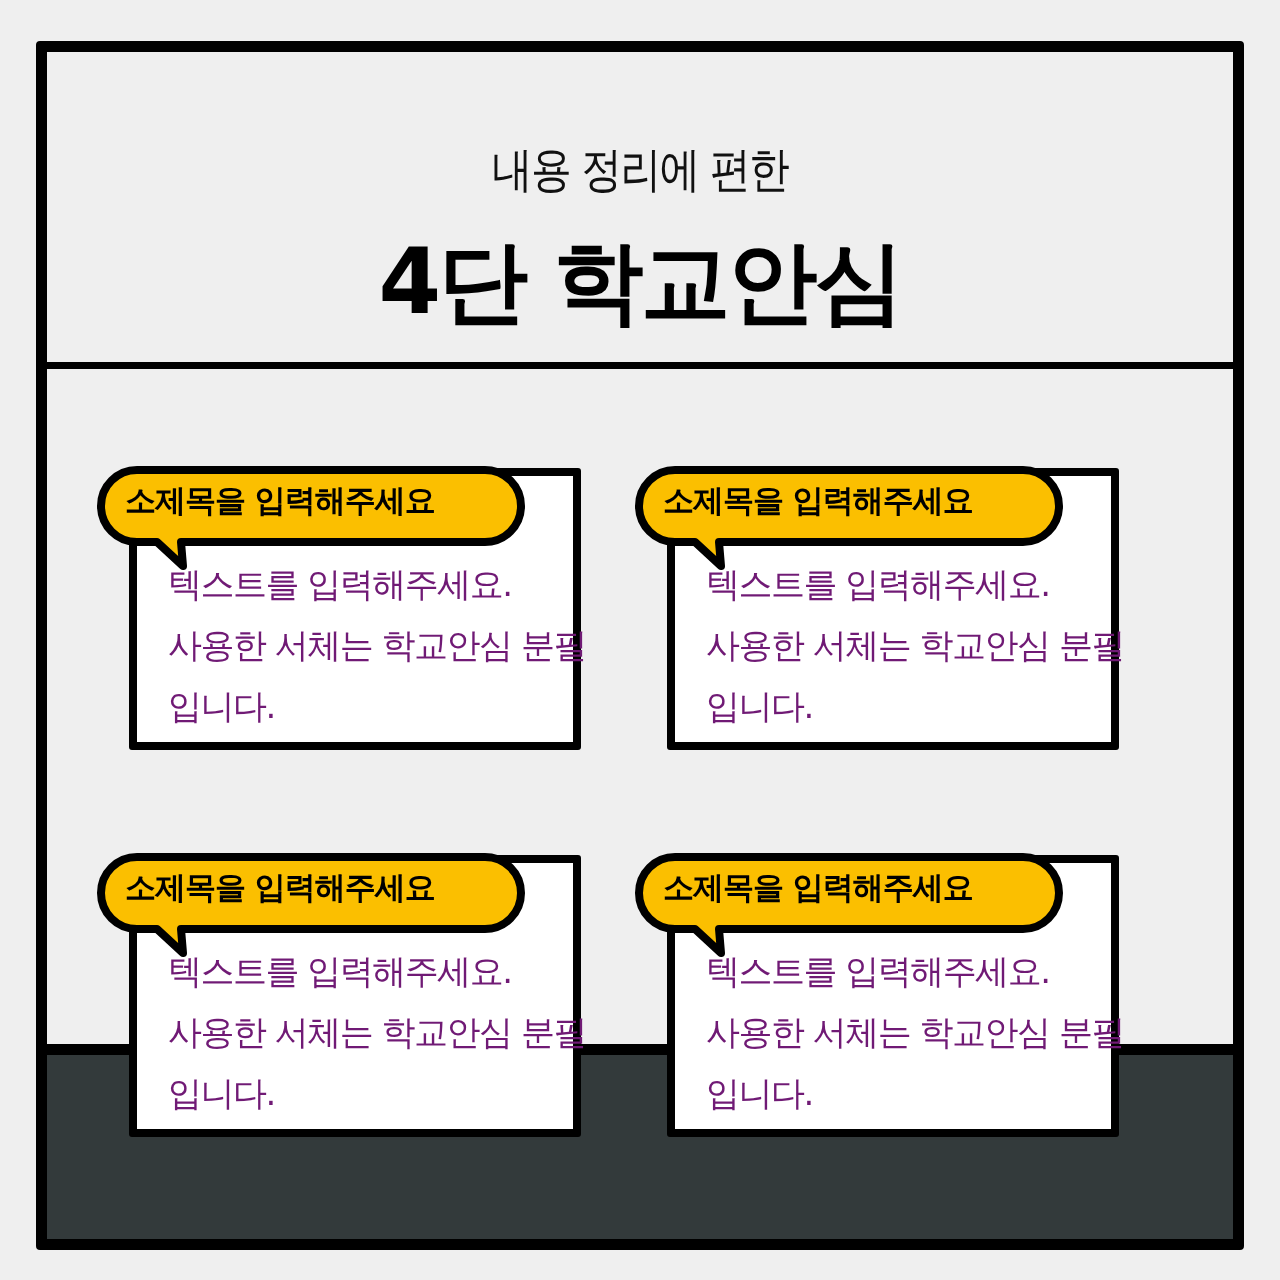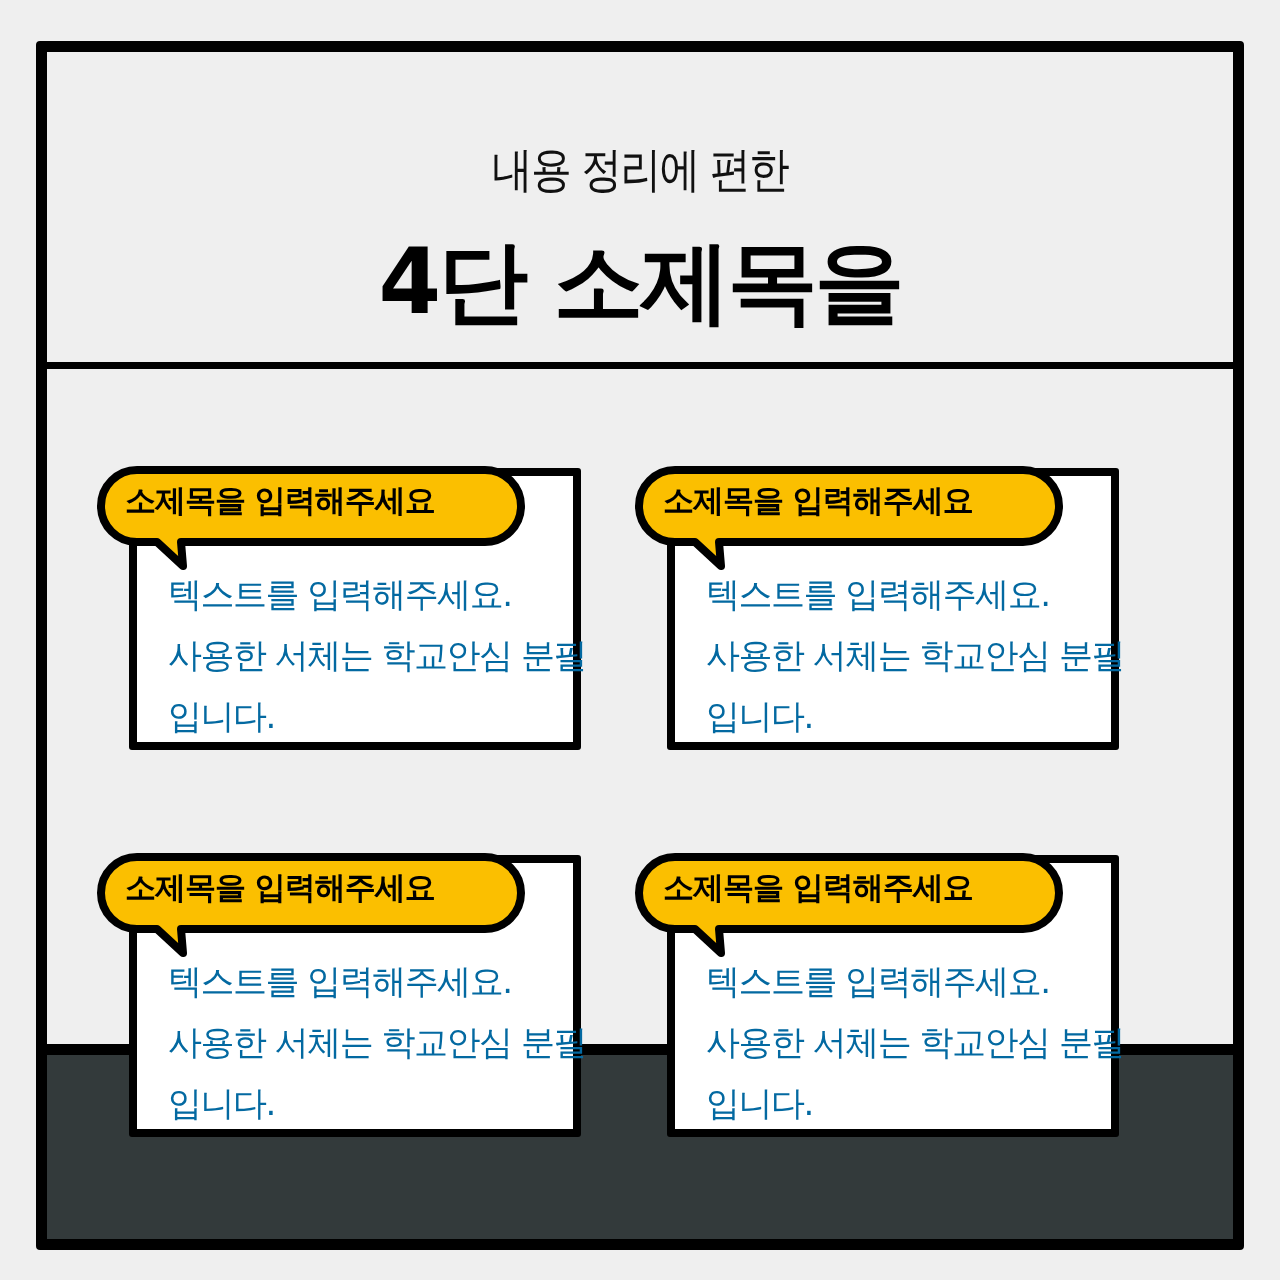--- a/index.html
+++ b/index.html
@@ -14,32 +14,32 @@
             font-size:48px;color:#111;letter-spacing:-2px;transform:scaleX(0.85);}
   .title{position:absolute;left:0;width:1280px;top:222px;text-align:center;
          font-size:90px;font-weight:bold;color:#000;letter-spacing:-3px;}
   .card{position:absolute;width:484px;height:312px;}
   .card-box{position:absolute;left:32px;top:30px;width:452px;height:282px;background:#fff;
             border:8px solid #000;box-sizing:border-box;border-radius:3px;}
   .bubble{position:absolute;left:0;top:0;width:428px;height:80px;margin-top:28px;}
   .bubble svg{position:absolute;left:0;top:0;overflow:visible;}
   .bubble-label{position:absolute;left:28px;top:14px;font-size:31px;font-weight:bold;color:#000;
                 letter-spacing:-1px;white-space:nowrap;}
-  .card-text{position:absolute;left:71px;top:126px;font-size:34px;line-height:61px;color:#0369a1;
+  .card-text{position:absolute;left:71px;top:116px;font-size:34px;line-height:61px;color:#701a75;
              letter-spacing:-1.5px;white-space:nowrap;}
 </style>
 </head>
 <body>
 
 <div class="frame"></div>
 <div class="divider"></div>
 <div class="dark-band"></div>
 
 <div class="subtitle">내용 정리에 편한</div>
-<div class="title">4단 소제목을</div>
+<div class="title">4단 학교안심</div>
 
 <div class="card" style="left:97px;top:438px;">
   <div class="card-box"></div>
   <div class="bubble">
     <svg width="428" height="110">
       <path d="M40,4 H388 A36,36 0 0 1 388,76 H84 L86,100 L60,76 H40 A36,36 0 0 1 40,4 Z" fill="#fbbf00" stroke="#000" stroke-width="8" stroke-linejoin="round"></path>
     </svg>
     <div class="bubble-label">소제목을 입력해주세요</div>
   </div>
   <div class="card-text">

